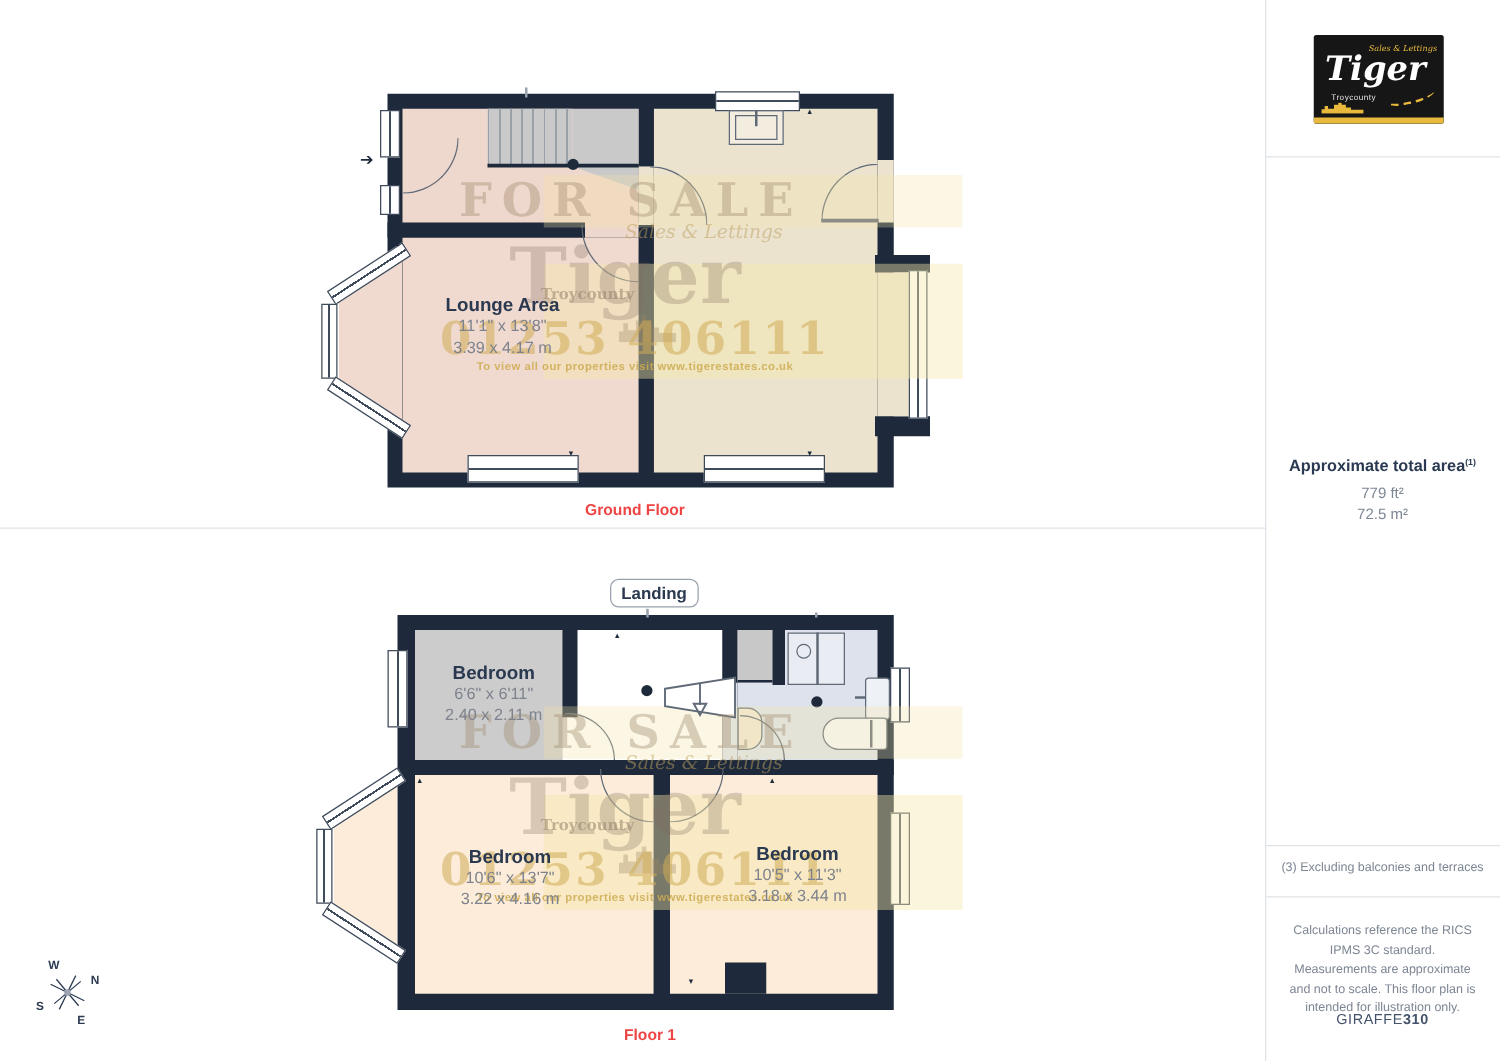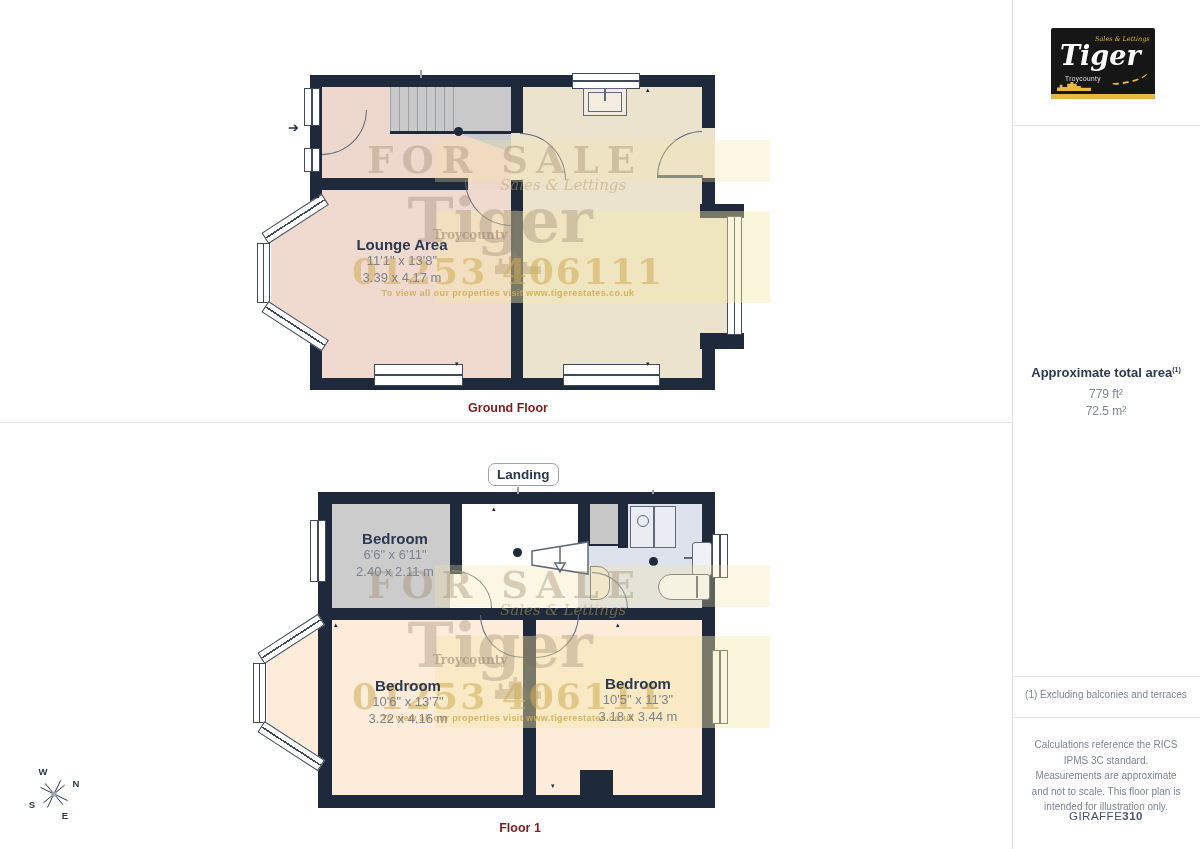--- a/index.html
+++ b/index.html
@@ -20,21 +20,21 @@
   .dot{background:#1e2a3b;border-radius:50%;}
   .fixture{border:1.6px solid #5f6977;background:rgba(255,255,255,.35);}
   .room-label{transform:translateX(-50%);text-align:center;z-index:4;white-space:nowrap;}
   .room-label .t{font-size:15px;font-weight:700;color:#2a3950;}
   .room-label .d{font-size:13px;color:#7d828c;line-height:1.3;}
   .callout{background:#fff;border:1.6px solid #98a1ad;border-radius:7px;text-align:center;
            padding:4px 6px;z-index:5;white-space:nowrap;}
   .callout .t{font-size:13.5px;font-weight:700;color:#2a3950;}
   .callout .d{font-size:11.5px;color:#7b828e;line-height:1.32;}
   .conn{background:#98a1ad;z-index:5;}
-  .floor-name{transform:translateX(-50%);font-size:12.5px;font-weight:700;color:#7f1d1d;z-index:4;}
+  .floor-name{transform:translateX(-50%);font-size:12.5px;font-weight:700;color:#ef4444;z-index:4;}
   .divider{background:#dfe3e8;}
   .wm{z-index:3;pointer-events:none;white-space:nowrap;}
   .wm-c{transform:translateX(-50%);}
   .wm-forsale{font-family:"DejaVu Serif",serif;font-weight:700;font-size:37px;letter-spacing:8px;color:rgba(160,140,110,.40);}
   .wm-script{font-family:"DejaVu Serif",serif;font-style:italic;font-size:15px;color:rgba(190,160,95,.50);}
   .wm-tiger{font-family:"DejaVu Serif",serif;font-weight:700;font-size:62px;color:rgba(125,105,95,.28);}
   .wm-troy{font-family:"DejaVu Serif",serif;font-weight:700;font-size:12px;color:rgba(150,128,105,.55);}
   .wm-phone{font-family:"DejaVu Serif",serif;font-weight:700;font-size:36px;letter-spacing:2px;color:rgba(208,172,85,.55);}
   .wm-url{font-size:9px;font-weight:700;letter-spacing:.4px;color:rgba(205,170,80,.85);}
   .wm-panel{background:rgba(246,230,170,.42);}
@@ -243,21 +243,21 @@
     </div>
     <div class="a divider" style="left:1013px;top:125px;width:187px;height:1px"></div>
 
     <div class="a" style="left:1012px;top:365px;width:188px;text-align:center;font-size:13px;font-weight:700;color:#2b3a52">
       <span>Approximate total area</span><sup style="font-size:7px">(1)</sup>
     </div>
     <div class="a side-text" style="left:1012px;top:387px;width:188px;font-size:12px">779 ft²</div>
     <div class="a side-text" style="left:1012px;top:404px;width:188px;font-size:12px">72.5 m²</div>
 
     <div class="a divider" style="left:1013px;top:676px;width:187px;height:1px"></div>
-    <div class="a side-text" style="left:1012px;top:689px;width:188px;font-size:10px">(1) Excluding balconies and terraces</div>
+    <div class="a side-text" style="left:1012px;top:689px;width:188px;font-size:10px">(3) Excluding balconies and terraces</div>
     <div class="a divider" style="left:1013px;top:717px;width:187px;height:1px"></div>
     <div class="a side-text" style="left:1030px;top:737px;width:152px;font-size:10px;line-height:1.55">Calculations reference the RICS IPMS 3C standard. Measurements are approximate and not to scale. This floor plan is intended for illustration only.</div>
     <div class="a" style="left:1012px;top:810px;width:188px;text-align:center;font-size:11.5px;letter-spacing:.5px;color:#44536b">
       <span>GIRAFFE</span><span style="font-weight:700">310</span>
     </div>
   </div>
 
 </div>
 
 </body></html>

